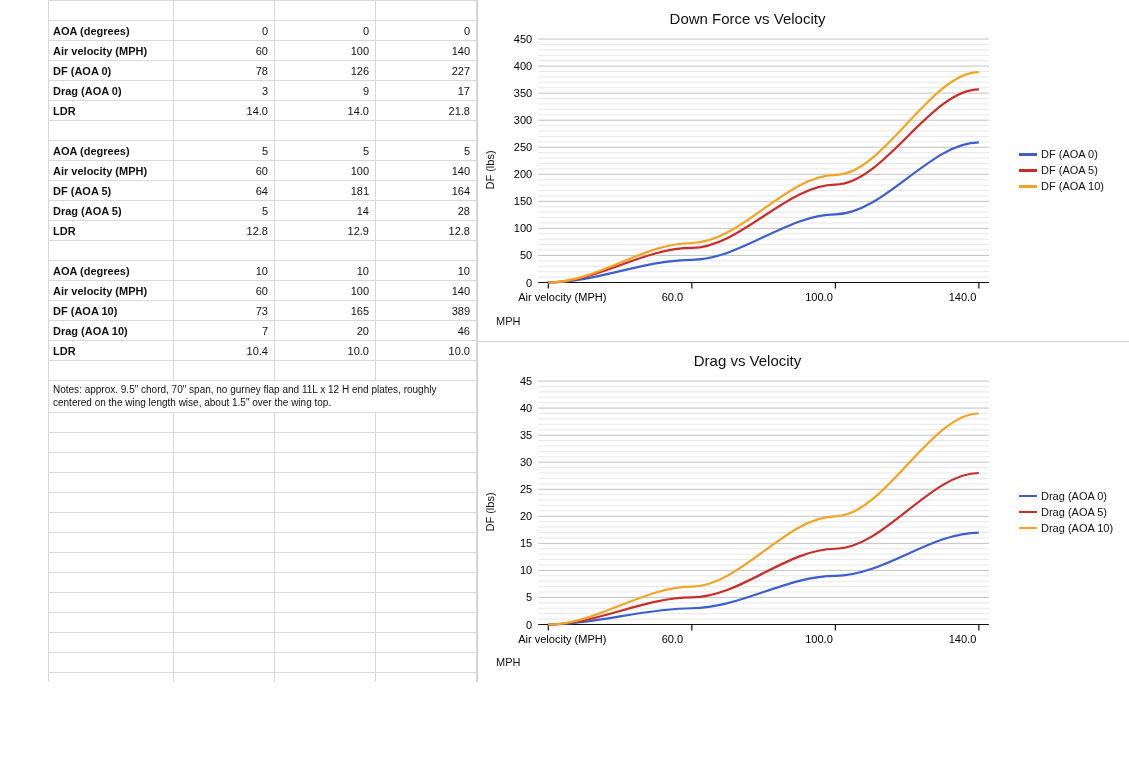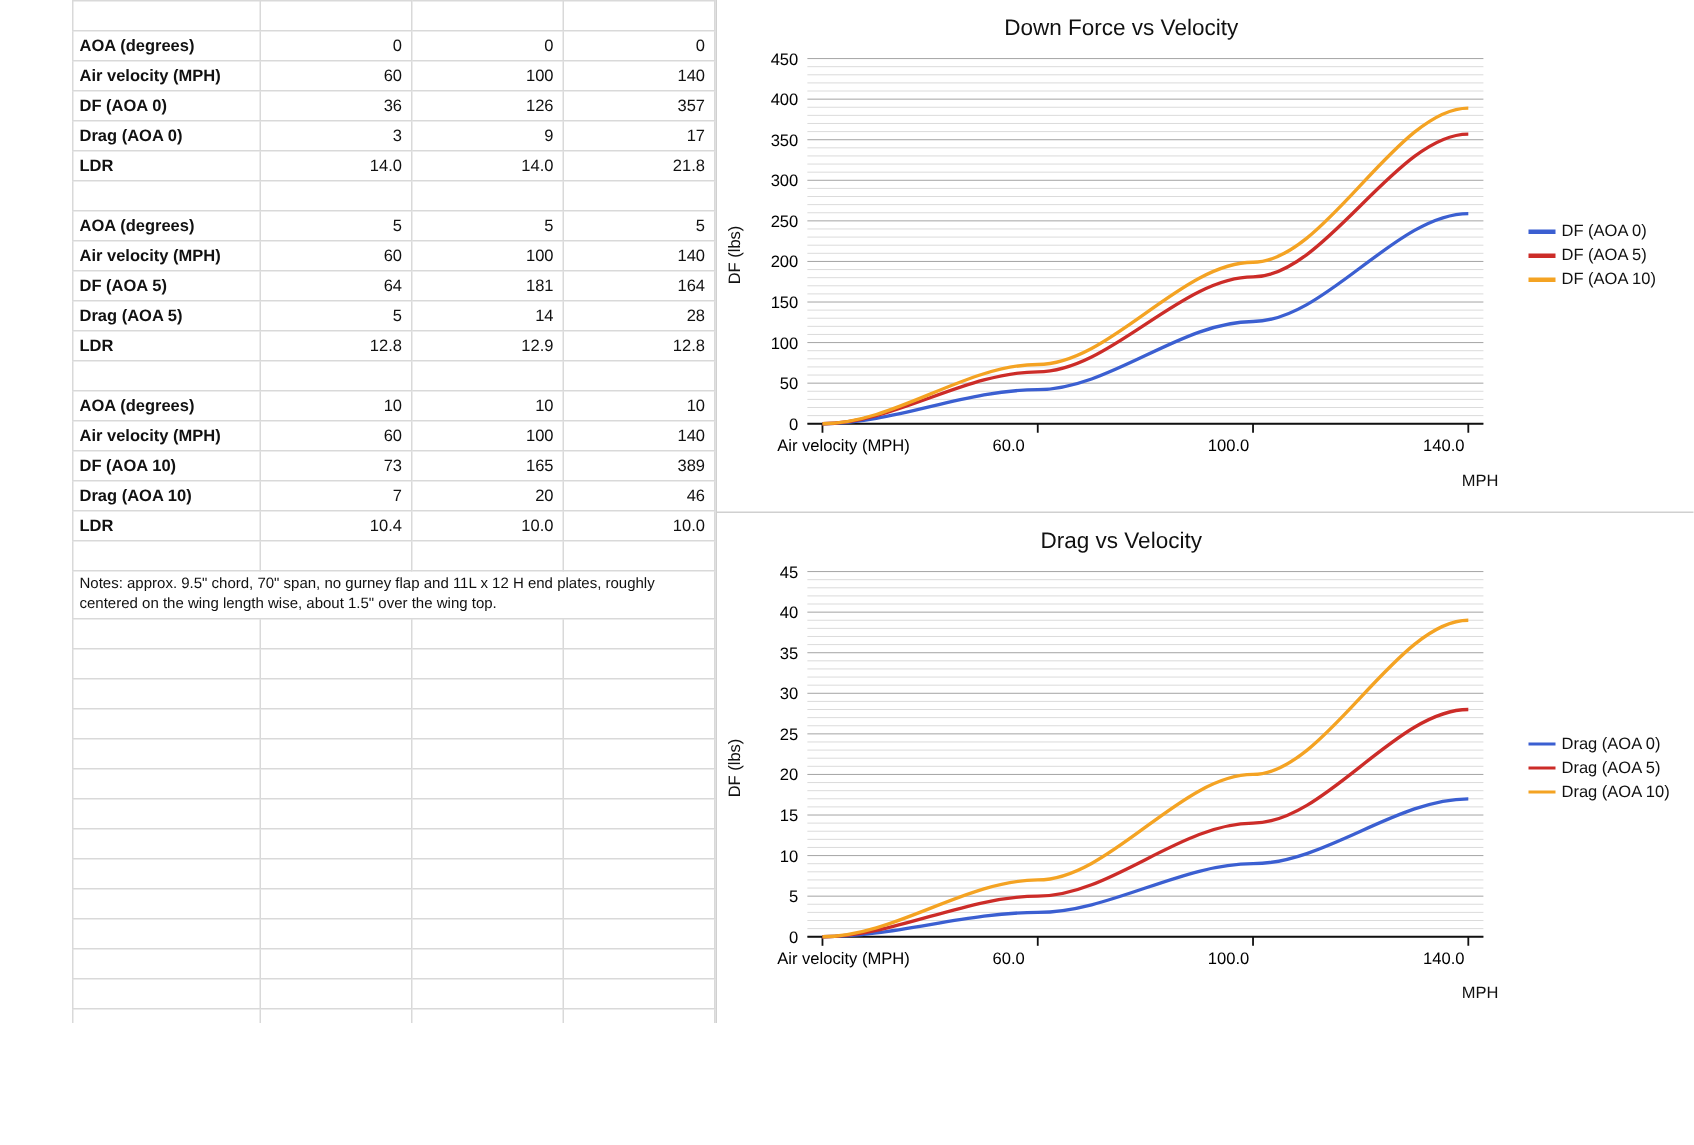--- a/index.html
+++ b/index.html
@@ -82,21 +82,21 @@
   .axis-label-y {
     position: absolute;
     left: 12px;
     top: 50%;
     transform: translate(-50%, -50%) rotate(-90deg);
     transform-origin: center;
     font-size: 11px;
     white-space: nowrap;
   }
   .axis-label-x {
-    text-align: right;
+    text-align: left;
     font-size: 11px;
     padding: 2px 0 4px 0;
   }
   .legend {
     flex: 0 0 150px;
     display: flex;
     flex-direction: column;
     justify-content: center;
     gap: 4px;
     padding: 0 8px;
@@ -154,23 +154,23 @@
             <td class="num">0</td>
           </tr>
           <tr>
             <td class="lbl">Air velocity (MPH)</td>
             <td class="num">60</td>
             <td class="num">100</td>
             <td class="num">140</td>
           </tr>
           <tr>
             <td class="lbl">DF (AOA 0)</td>
-            <td class="num">36</td>
+            <td class="num">78</td>
             <td class="num">126</td>
-            <td class="num">357</td>
+            <td class="num">227</td>
           </tr>
           <tr>
             <td class="lbl">Drag (AOA 0)</td>
             <td class="num">3</td>
             <td class="num">9</td>
             <td class="num">17</td>
           </tr>
           <tr>
             <td class="lbl">LDR</td>
             <td class="num">14.0</td>

